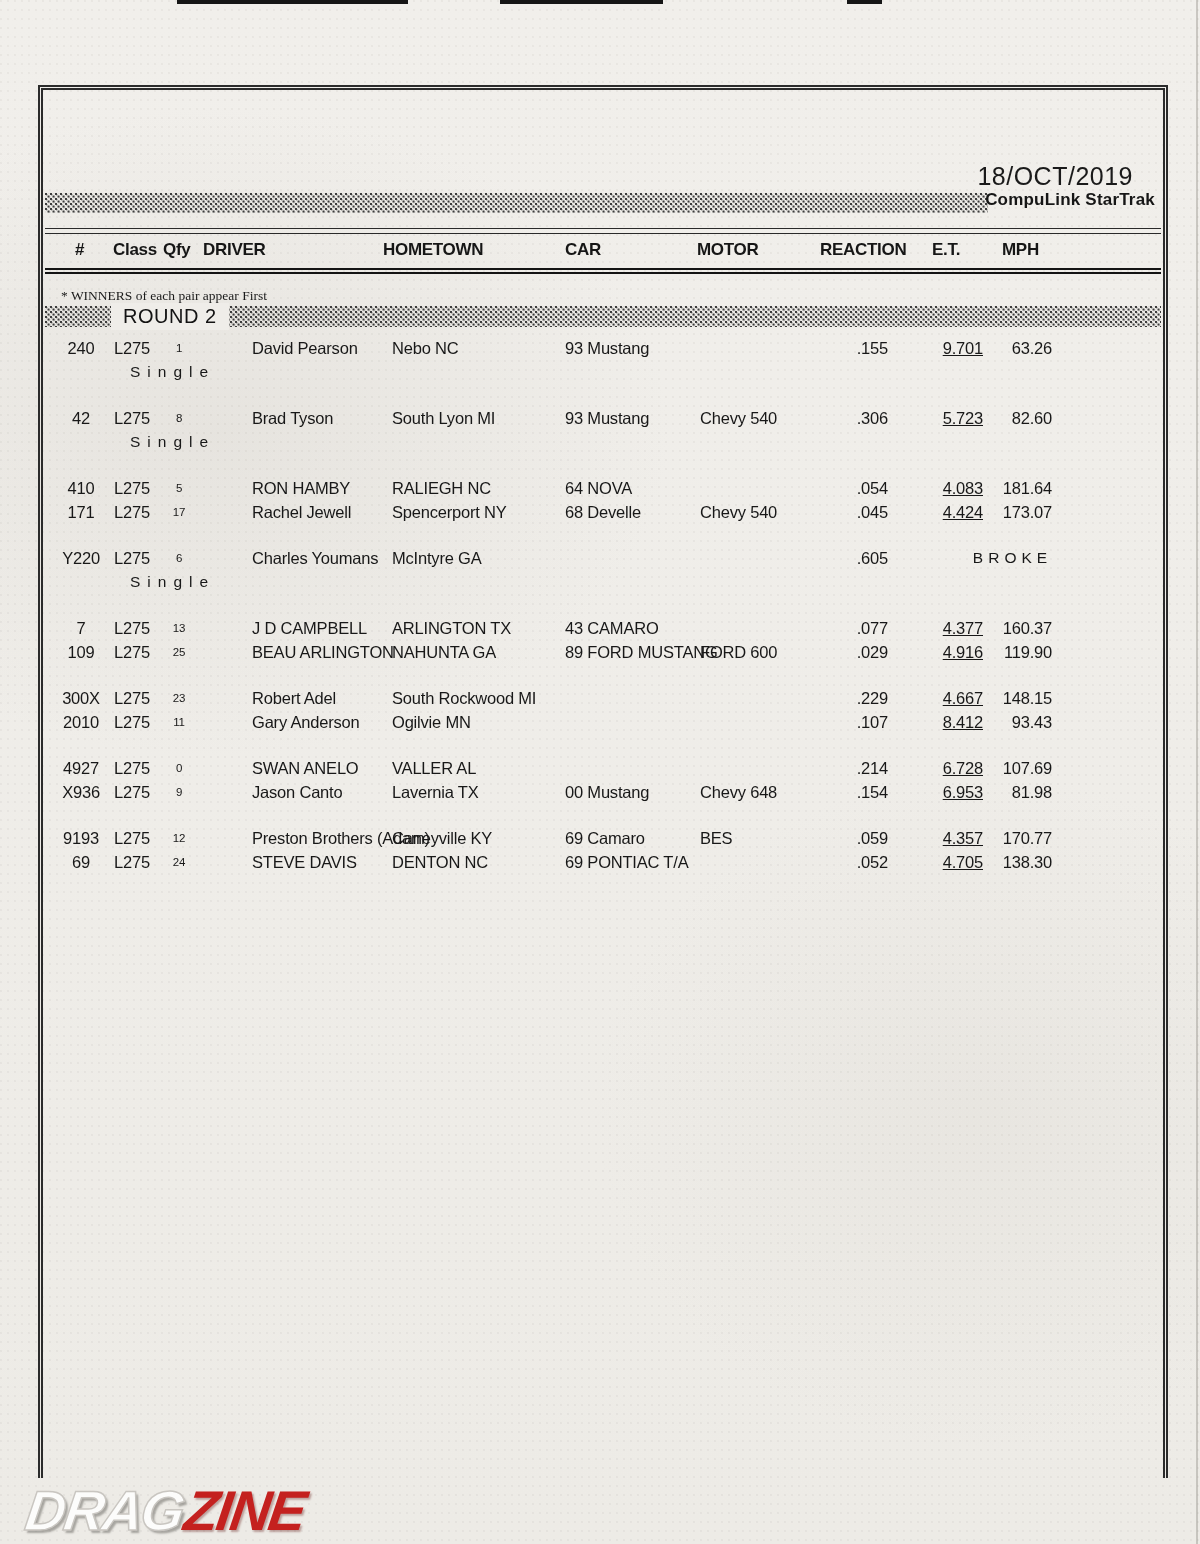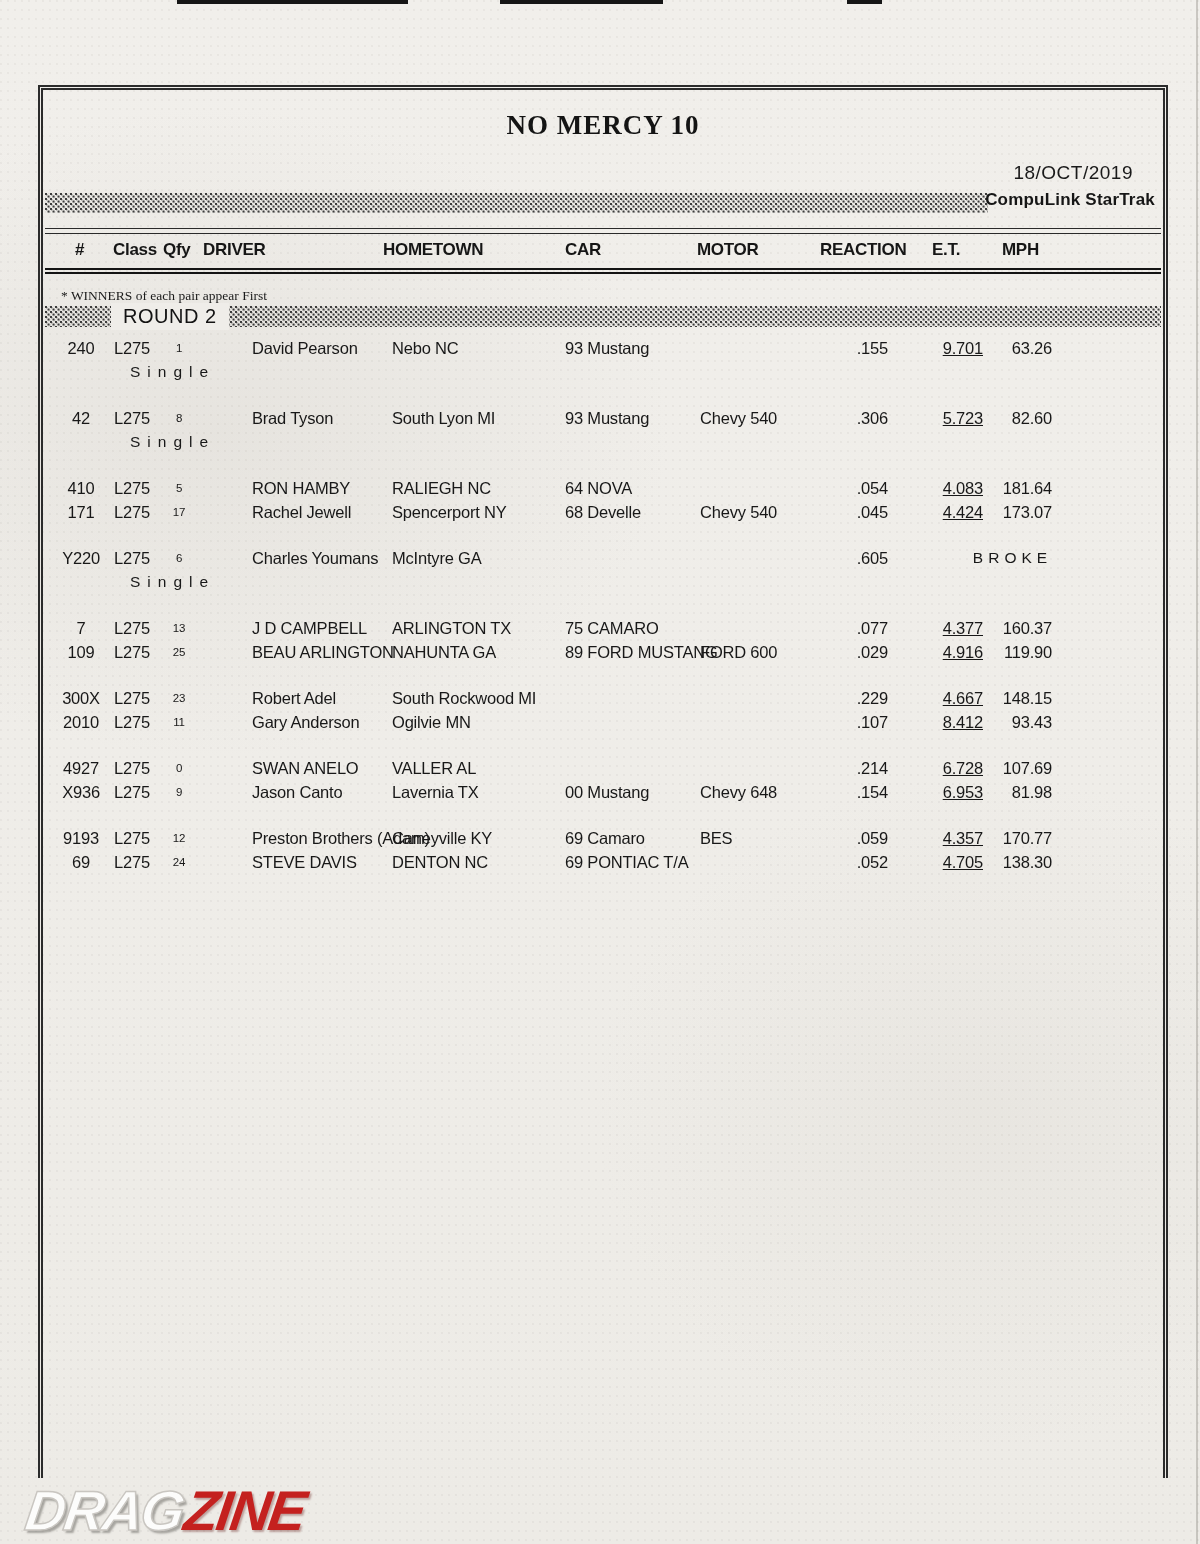--- a/index.html
+++ b/index.html
@@ -52,21 +52,21 @@
   .class-name {
     font-family: "Liberation Serif", serif;
     font-weight: bold; font-size: 31px; color: #131313;
   }
   .report-type {
     font-family: "Liberation Serif", serif;
     font-style: italic; font-size: 24px; margin-left: 16px; color: #1a1a1a;
   }
   .date {
     position: absolute; top: 72px; right: 30px;
-    font-size: 19px; letter-spacing: .5px; color: #1a1a1a;
+    font-size: 25px; letter-spacing: .5px; color: #1a1a1a;
   }
 
   .dotband, .round-band {
     background-image:
       radial-gradient(circle at 1.2px 1.2px, #3c3c3c 1.05px, transparent 1.45px),
       radial-gradient(circle at 1.2px 1.2px, #3c3c3c 1.05px, transparent 1.45px);
     background-size: 5px 5px, 5px 5px;
     background-position: 0 0, 2.5px 2.5px;
   }
   .band1 { position: absolute; top: 103px; left: 2px; width: 943px; height: 20px; }
@@ -155,21 +155,20 @@
 
 <div class="page">
 
   <div class="scan-mark sm1"></div>
   <div class="scan-mark sm2"></div>
   <div class="scan-mark sm3"></div>
   <div class="edge-shadow"></div>
 
   <div class="frame">
 
-    <div class="event-title">NO MERCY 10</div>
 
     <div class="date">18/OCT/2019</div>
 
     <div class="dotband band1"></div>
     <div class="timing-system">CompuLink StarTrak</div>
 
     <div class="rule rule-thin"></div>
 
     <div class="colheads">
       <span class="h-num">#</span>
@@ -287,21 +286,21 @@
   </div>
 </div>
         <div class="row-group">
   <div class="race-row">
     <div class="line main-line">
       <span class="c c-num">7</span>
       <span class="c c-class">L275</span>
       <span class="c c-qfy">13</span>
       <span class="c c-driver">J D CAMPBELL</span>
       <span class="c c-hometown">ARLINGTON TX</span>
-      <span class="c c-car">75 CAMARO</span>
+      <span class="c c-car">43 CAMARO</span>
 
       <span class="c c-reaction">.077</span>
       <span class="c c-et">4.377</span>
       <span class="c c-mph">160.37</span>
 
     </div>
 
   </div>
 
   <div class="race-row">

